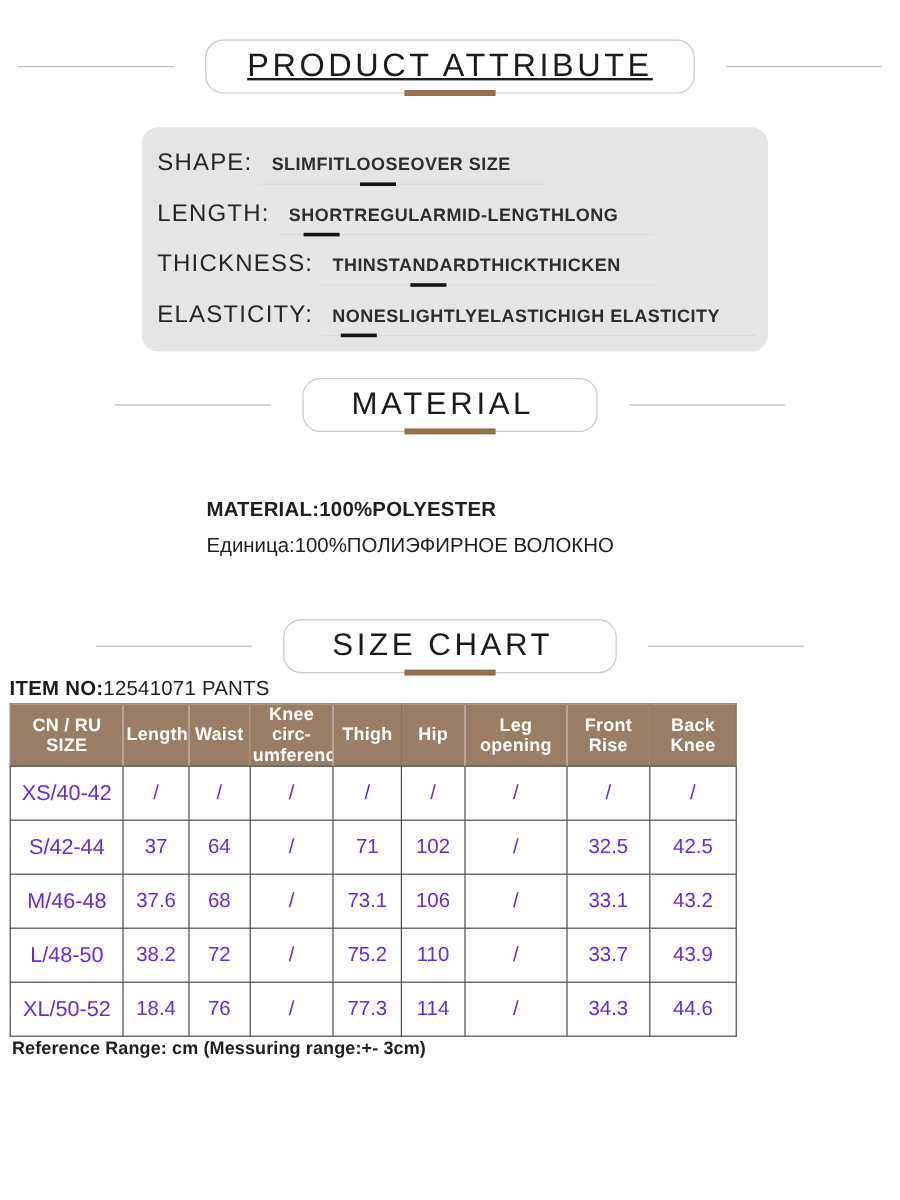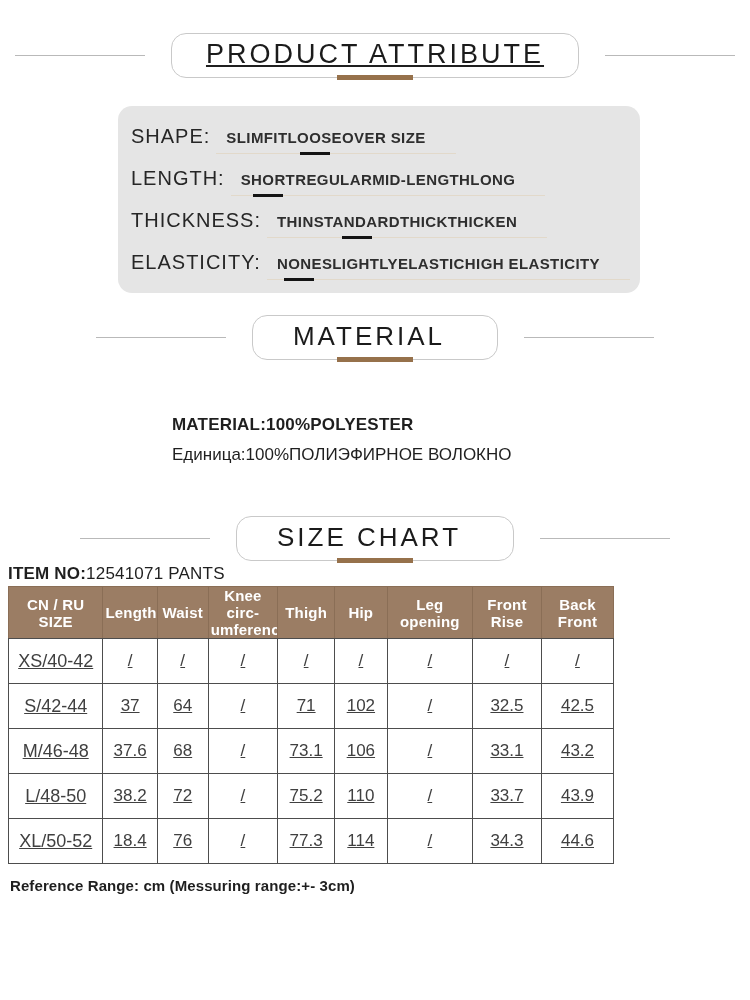--- a/index.html
+++ b/index.html
@@ -90,28 +90,28 @@
     border-color:#8a6e56;border-bottom-color:#4d4d4d;
     white-space:pre-line;line-height:17px;
   }
   .size-table thead tr.ru-row{height:44px;}
   .size-table thead tr.ru-row th{
     background:#fff;color:#141414;font-weight:400;
     font-size:16px;white-space:pre-line;line-height:19px;
   }
   .size-table thead tr.ru-row th:nth-child(5){font-size:11px;line-height:13px;}
   .size-table tbody tr{height:45px;}
-  .size-table tbody td{font-size:17px;color:#404040;text-decoration:underline;}
+  .size-table tbody td{font-size:17px;color:#6d28d9;}
   .size-table tbody td:first-child{font-size:18px;}
   .col1{width:15.6%;} .col2{width:9%;}  .col3{width:8.4%;}
   .col4{width:11.5%;} .col5{width:9.4%;} .col6{width:8.7%;}
   .col7{width:14.1%;} .col8{width:11.4%;} .col9{width:11.9%;}
 
   
-  .footer{margin:13px 0 0 10px;}
+  .footer{margin:1px 0 0 10px;}
   .footer .en{font-size:15px;font-weight:700;letter-spacing:.1px;}
   .footer .ru{font-size:17px;font-weight:400;margin-top:9px;}
 </style>
 </head>
 <body>
 
 <div class="section-head" id="head-product">
   <div class="decor-line"></div>
   <div class="pill">
     <span>PRODUCT ATTRIBUTE</span>
@@ -202,21 +202,21 @@
     <tr class="en-row">
         <th>CN / RU SIZE</th>
         <th>Length</th>
         <th>Waist</th>
         <th>Knee circ-
 umference</th>
         <th>Thigh</th>
         <th>Hip</th>
         <th>Leg opening</th>
         <th>Front Rise</th>
-        <th>Back Front</th>
+        <th>Back Knee</th>
       </tr>
   </thead>
   <tbody>
       <tr>
         <td>XS/40-42</td>
         <td>/</td>
         <td>/</td>
         <td>/</td>
         <td>/</td>
         <td>/</td>

